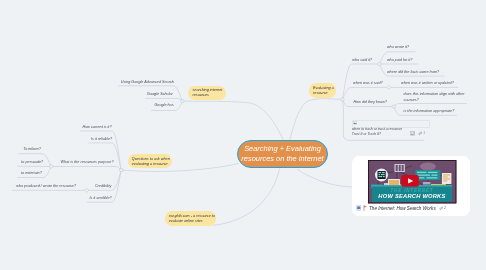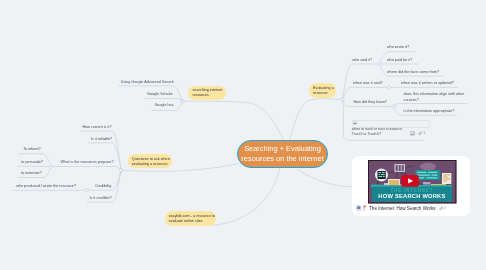--- a/index.html
+++ b/index.html
@@ -1,18 +1,18 @@
 <!DOCTYPE html>
 <html><head>
 <meta charset="utf-8">
 <title>Searching + Evaluating resources on the internet</title>
 <style>
 html,body{margin:0;padding:0;}
 body{width:486px;height:270px;background:#eef2f5;font-family:"Liberation Sans",sans-serif;overflow:hidden;position:relative;}
-#map{position:absolute;left:0;top:0;width:442px;height:270px;}
+#map{position:absolute;left:0;top:0;width:442px;height:270px;font-style:italic;}
 svg.links{position:absolute;left:0;top:0;width:486px;height:270px;}
 .node{position:absolute;box-sizing:border-box;}
 .center{background:#e2904a;border:1.6px solid #14a7ee;border-radius:15px;color:#fff;font-size:7.45px;text-align:center;line-height:9.8px;display:flex;align-items:center;justify-content:center;}
 .pill{background:#fce5a1;border-radius:7px;color:#31363b;font-size:3.75px;line-height:5.2px;display:flex;align-items:center;justify-content:flex-start;padding:1.5px 4.2px 0 4.2px;white-space:nowrap;}
 .leaf{color:#474f56;font-size:3.75px;line-height:6.2px;white-space:nowrap;position:absolute;}
 .card{position:absolute;background:#fff;border-radius:7px;}
 </style>
 </head>
 <body>
 

